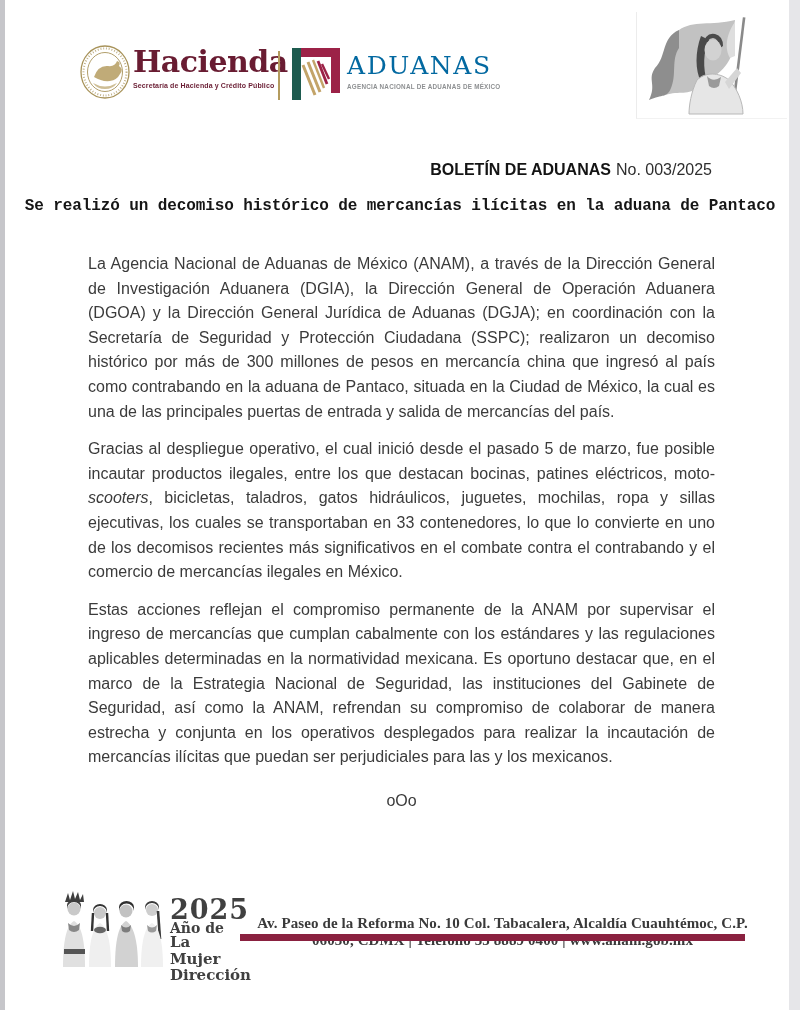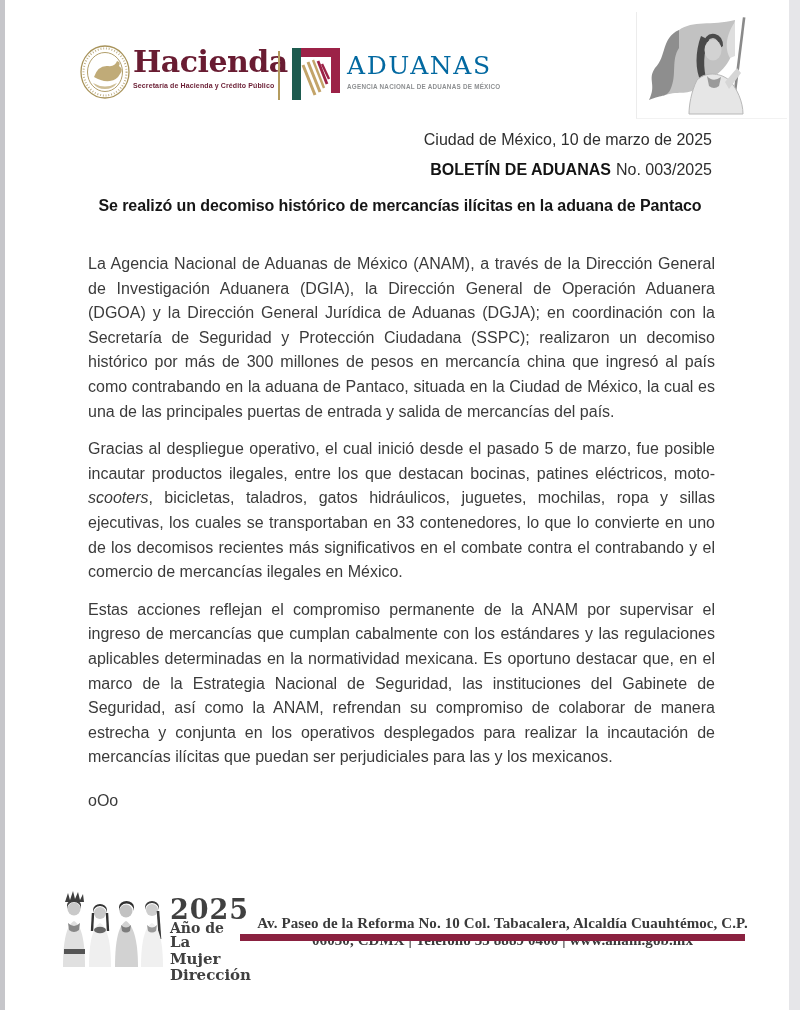--- a/index.html
+++ b/index.html
@@ -23,28 +23,28 @@
     color:#0369a1;letter-spacing:1.6px;}
   .aduanas-sub{font-size:6.3px;font-weight:bold;color:#8d8f91;letter-spacing:0.25px;margin-top:3px;}
   .flag-art{position:absolute;left:636px;top:12px;width:150px;height:106px;
     border-left:1px solid #ececec;border-bottom:1px solid #f2f2f2;background:#fff;}
 
   
   .dateline{position:absolute;top:131px;right:88px;font-size:16px;color:#2e2e2e;}
   .bulletin{position:absolute;top:161px;right:88px;font-size:16px;color:#2e2e2e;}
   .bulletin .lbl{font-weight:bold;color:#141414;margin-right:5px;}
   .doc-title{position:absolute;top:197px;left:0;width:800px;text-align:center;
-    font-weight:bold;font-size:16px;color:#161616;letter-spacing:-0.1px;}
+    font-weight:bold;font-size:16px;color:#161616;letter-spacing:-0.1px;font-family:Liberation Mono, monospace;}
 
   
   .content{position:absolute;top:252px;left:88px;width:627px;
     font-size:16px;line-height:24.6px;color:#3b3b3b;text-align:justify;}
   .content p{margin:0 0 13px 0;}
   .content .it{font-style:italic;}
-  .closing{margin-top:19px;color:#3b3b3b;}
+  .closing{text-align:center;margin-top:19px;color:#3b3b3b;}
 
   
   .women-art{position:absolute;left:55px;top:887px;width:115px;height:80px;}
   .year-block{position:absolute;left:170px;top:896px;width:74px;text-align:left;
     color:#404040;font-family:"DejaVu Serif",serif;}
   .year{font-size:27px;font-weight:bold;line-height:27px;letter-spacing:1px;}
   .year-caption{font-size:14px;line-height:11px;font-weight:bold;}
   .campaign-line{font-size:15px;line-height:16.5px;font-weight:bold;}
   .footer-address{position:absolute;left:240px;top:915px;width:525px;text-align:center;
     font-size:15px;font-weight:bold;color:#3a3a3a;letter-spacing:0.1px;font-family:Liberation Serif, serif;}
@@ -94,21 +94,20 @@
     <path d="M98,10 C88,24 88,38 93,46 L98,44 Z" fill="#dedede"></path>
     <rect x="100" y="5" width="2.6" height="97" transform="rotate(7 101 53)" fill="#8a8a8a"></rect>
     <path d="M64,24 C58,40 58,58 64,70 L70,70 C66,56 66,40 72,28 Z" fill="#4a4a4a"></path>
     <path d="M66,34 q2,-14 12,-12 q8,2 8,12 l-3,2 q-2,-10 -7,-10 q-6,0 -8,10 z" fill="#4a4a4a"></path>
     <ellipse cx="76" cy="38" rx="8.5" ry="10.5" fill="#d2d2d2"></ellipse>
     <path d="M60,68 C54,80 52,94 52,102 L106,102 C106,90 100,76 92,68 C82,60 68,60 60,68 Z" fill="#e6e6e6" stroke="#b8b8b8" stroke-width="1"></path>
     <path d="M88,70 L100,56 L104,61 L92,77 Z" fill="#d6d6d6"></path>
     <path d="M70,64 q6,7 14,1 l-2,9 q-5,4 -10,0 z" fill="#9a9a9a"></path>
   </svg>
 
-  <div class="dateline">Ciudad de México, 10 de marzo de 2025</div>
   <div class="bulletin">
     <span class="lbl">BOLETÍN DE ADUANAS</span><span>No. 003/2025</span>
   </div>
   <div class="doc-title">Se realizó un decomiso histórico de mercancías ilícitas en la aduana de Pantaco</div>
 
   <div class="content">
     <p>La Agencia Nacional de Aduanas de México (ANAM), a través de la Dirección General de Investigación Aduanera (DGIA), la Dirección General de Operación Aduanera (DGOA) y la Dirección General Jurídica de Aduanas (DGJA); en coordinación con la Secretaría de Seguridad y Protección Ciudadana (SSPC); realizaron un decomiso histórico por más de 300 millones de pesos en mercancía china que ingresó al país como contrabando en la aduana de Pantaco, situada en la Ciudad de México, la cual es una de las principales puertas de entrada y salida de mercancías del país.</p>
     <p><span>Gracias al despliegue operativo, el cual inició desde el pasado 5 de marzo, fue posible incautar productos ilegales, entre los que destacan bocinas, patines eléctricos, moto-</span><span class="it">scooters</span><span>, bicicletas, taladros, gatos hidráulicos, juguetes, mochilas, ropa y sillas ejecutivas, los cuales se transportaban en 33 contenedores, lo que lo convierte en uno de los decomisos recientes más significativos en el combate contra el contrabando y el comercio de mercancías ilegales en México.</span></p>
     <p>Estas acciones reflejan el compromiso permanente de la ANAM por supervisar el ingreso de mercancías que cumplan cabalmente con los estándares y las regulaciones aplicables determinadas en la normatividad mexicana. Es oportuno destacar que, en el marco de la Estrategia Nacional de Seguridad, las instituciones del Gabinete de Seguridad, así como la ANAM, refrendan su compromiso de colaborar de manera estrecha y conjunta en los operativos desplegados para realizar la incautación de mercancías ilícitas que puedan ser perjudiciales para las y los mexicanos.</p>
     <div class="closing">oOo</div>

